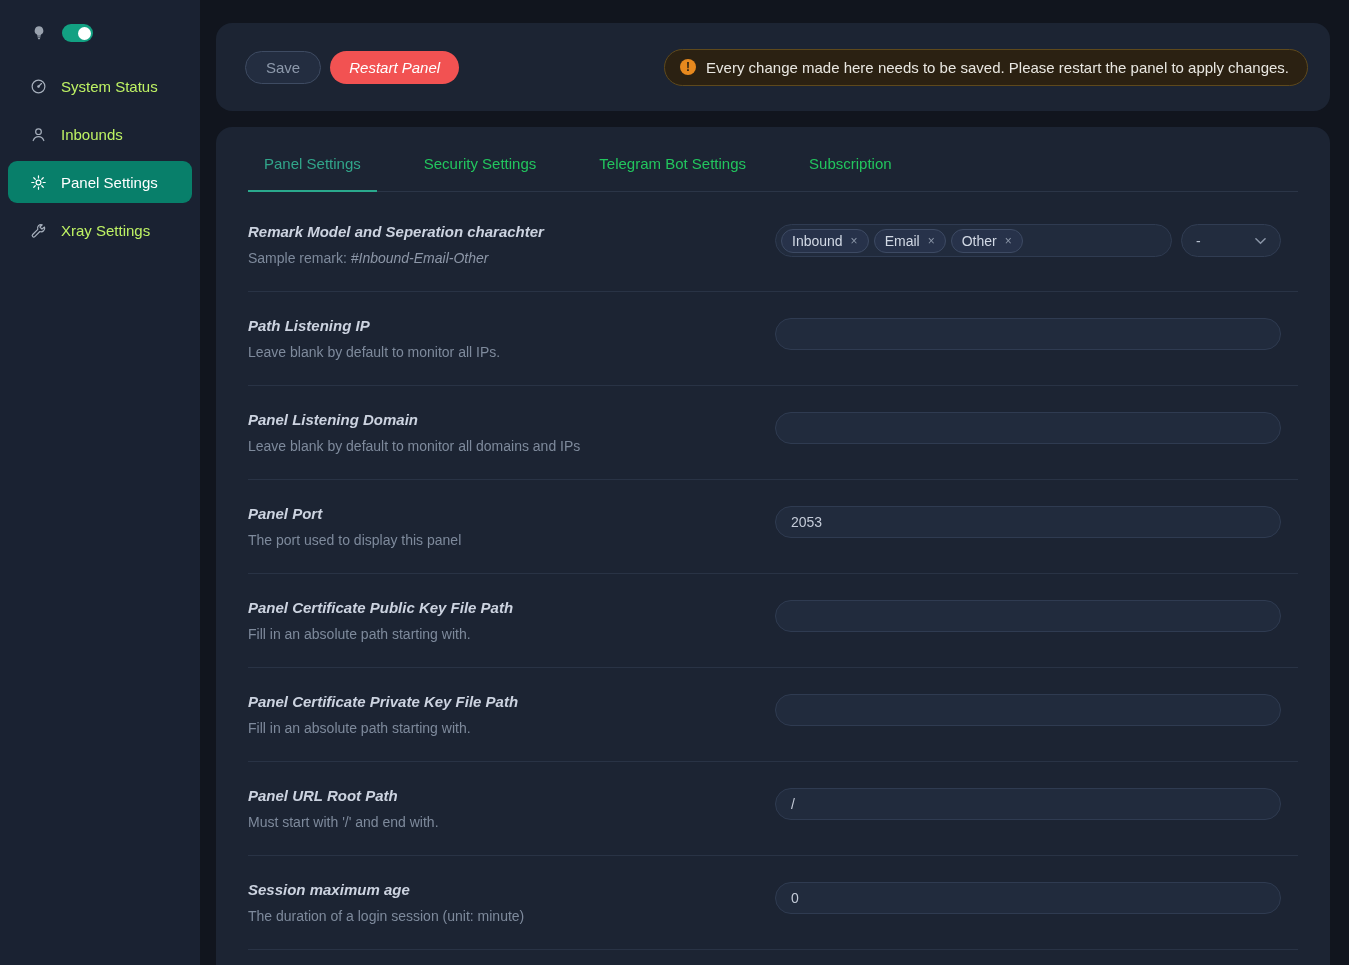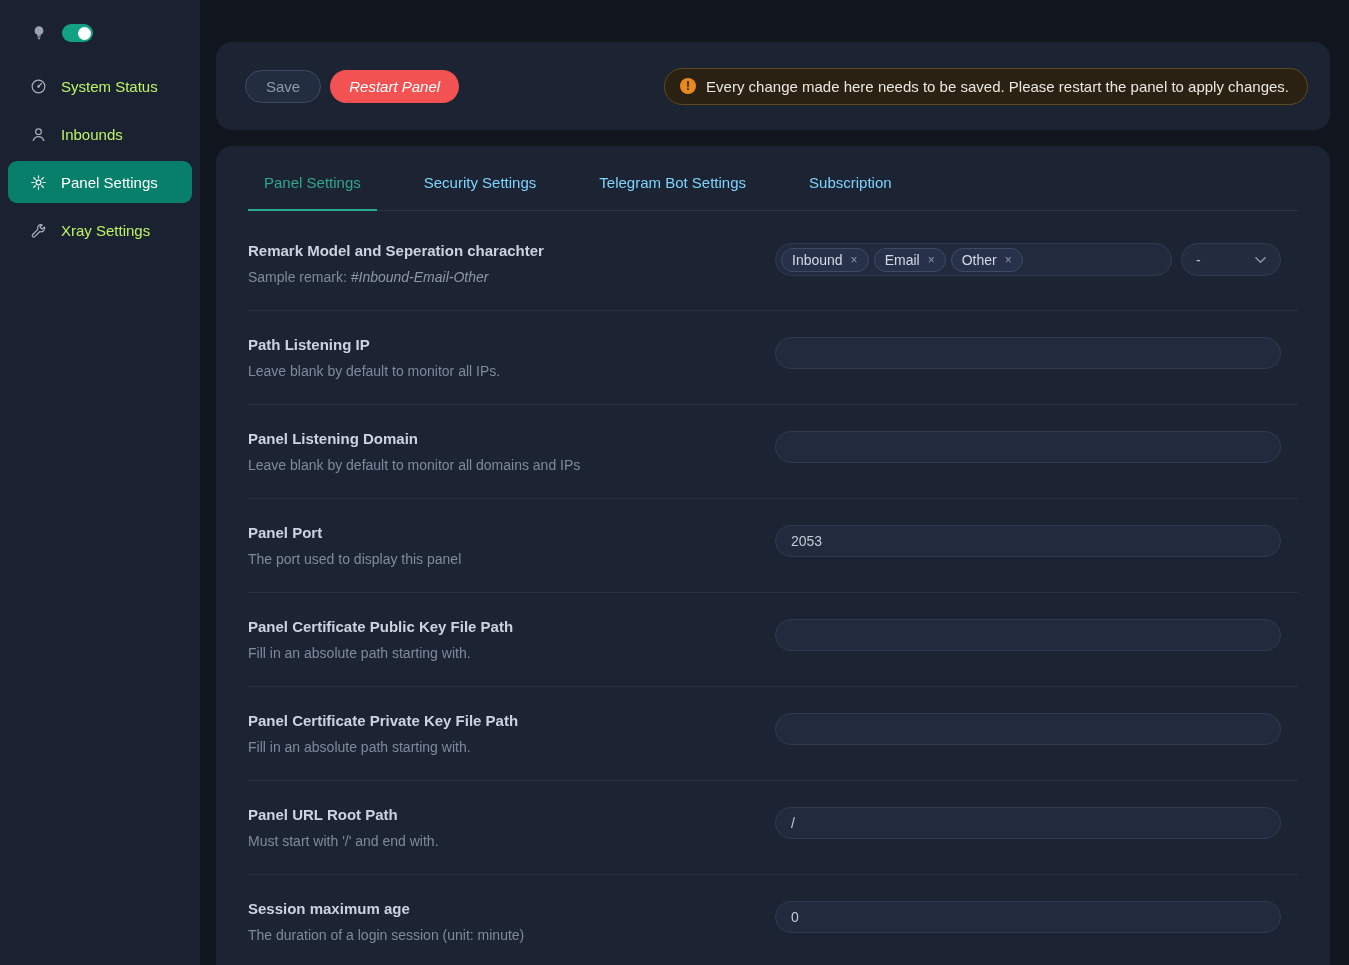--- a/index.html
+++ b/index.html
@@ -16,37 +16,37 @@
   .bulb { color:#99a2ae; display:flex; }
   .switch { width:31px; height:18px; border-radius:9px; background:#12a182; position:relative; cursor:pointer; }
   .switch::after { content:""; position:absolute; top:2.5px; right:2.5px; width:13px; height:13px; border-radius:50%; background:#ffffff; }
   .nav-item { display:flex; align-items:center; gap:14px; height:42px; margin:6px 8px 0; padding-left:22px; border-radius:9px; font-size:15px; color:#bef264; cursor:pointer; }
   .nav-item .nico { display:flex; color:#a7b0bd; }
   .nav-item.active { background:#087f6a; color:#ffffff; }
   .nav-item.active .nico { color:#ffffff; }
 
   
   .main { flex:1; padding:23px 19px 0 16px; }
-  .card { background:#1c2433; border-radius:16px;margin-top:19px; }
+  .card { background:#1c2433; border-radius:16px; }
   .topbar { height:88px; display:flex; align-items:center; padding:0 22px 0 29px; }
   .btn { font-family:inherit; font-size:15px; height:33px; border-radius:17px; cursor:pointer; }
   .btn-save { padding:0 20px; background:#232d40; border:1px solid #3e4b62; color:#8d99ab; }
   .btn-restart { padding:0 19px; background:#f25252; border:none; color:#ffffff; margin-left:9px;font-style:italic; }
   .alert { margin-left:auto; height:37px; display:flex; align-items:center; gap:10px; padding:0 18px 0 15px; background:#2b2112; border:1px solid #5e491c; border-radius:19px; color:#e9e7e1; font-size:15px; }
   .warn-ic { width:16px; height:16px; flex:none; border-radius:50%; background:#e7891e; color:#2b2112; font-size:12px; font-weight:bold; display:flex; align-items:center; justify-content:center; line-height:1; }
 
   .main-card { margin-top:16px; height:860px; padding:14px 32px 0; }
   .tabs { display:flex; column-gap:31px; border-bottom:1px solid #2b3547; }
-  .tab { padding:14px 16px 20px; font-size:15px; color:#7dd3fc; cursor:pointer; margin-bottom:-1px; }
+  .tab { padding:14px 16px 20px; font-size:15px; color:#22c55e; cursor:pointer; margin-bottom:-1px; }
   .tab.active { color:#31a58a; border-bottom:2px solid #2aa98d; padding-bottom:18px; }
 
   .form-row { display:flex; align-items:flex-start; justify-content:space-between; padding:25px 17px 25px 0; border-bottom:1px solid rgba(130,155,190,0.13); }
   .form-row.first { padding-top:31px; }
   .form-row.partial { border-bottom:none; padding-top:16px; }
-  .row-title { font-size:15px; font-weight:600; color:#ccd3e0; }
+  .row-title { font-size:15px; font-weight:600; color:#ccd3e0;font-style:italic; }
   .row-hint { font-size:14px; color:#7e8a9c; margin-top:10px; }
   .row-hint .em { font-style:italic; color:#8d97a8; }
   .row-control { width:506px; flex:none; display:flex; gap:9px; padding-top:1px; }
   .text-input { width:100%; height:32px; border-radius:16px; background:#212b3d; border:1px solid #2f3b51; color:#c4cbd8; font-size:14px; padding:0 15px; font-family:inherit; outline:none; }
   .tags-input { flex:1; height:33px; border-radius:17px; background:#212b3d; border:1px solid #2f3b51; display:flex; align-items:center; gap:5px; padding:0 5px; cursor:text; }
   .tag-chip { display:flex; align-items:center; gap:8px; background:#27324a; border:1px solid #3d4a63; border-radius:12px; padding:3px 10px; font-size:14px; color:#d2d9e5; white-space:nowrap;justify-content:flex-end; }
   .tag-close { color:#8b96a8; font-size:12px; cursor:pointer; line-height:1; }
   .select { width:100px; flex:none; height:33px; border-radius:17px; background:#222c3e; border:1px solid #313d53; display:flex; align-items:center; justify-content:space-between; padding:0 14px; color:#b9c2d0; font-size:14px; cursor:pointer; }
   .chev { display:flex; color:#8b96a8; }
   svg { display:block; }

